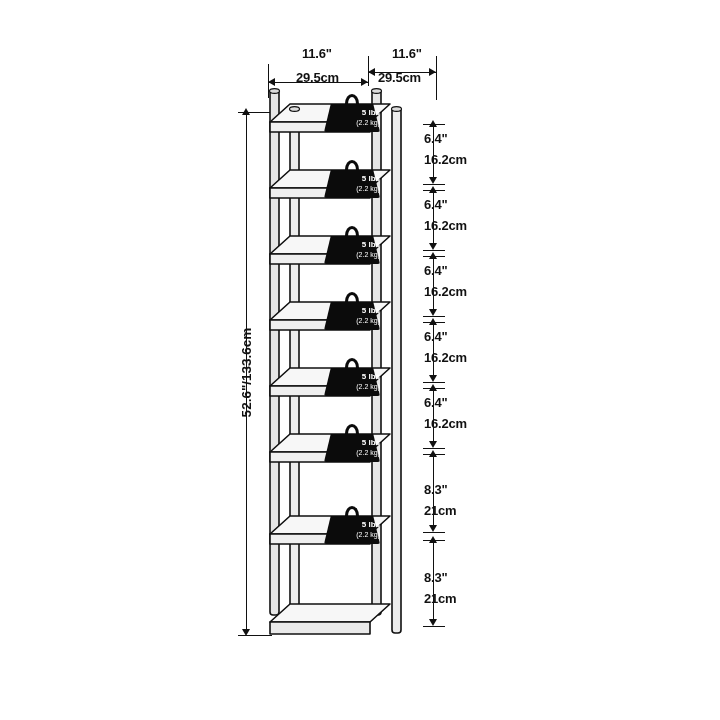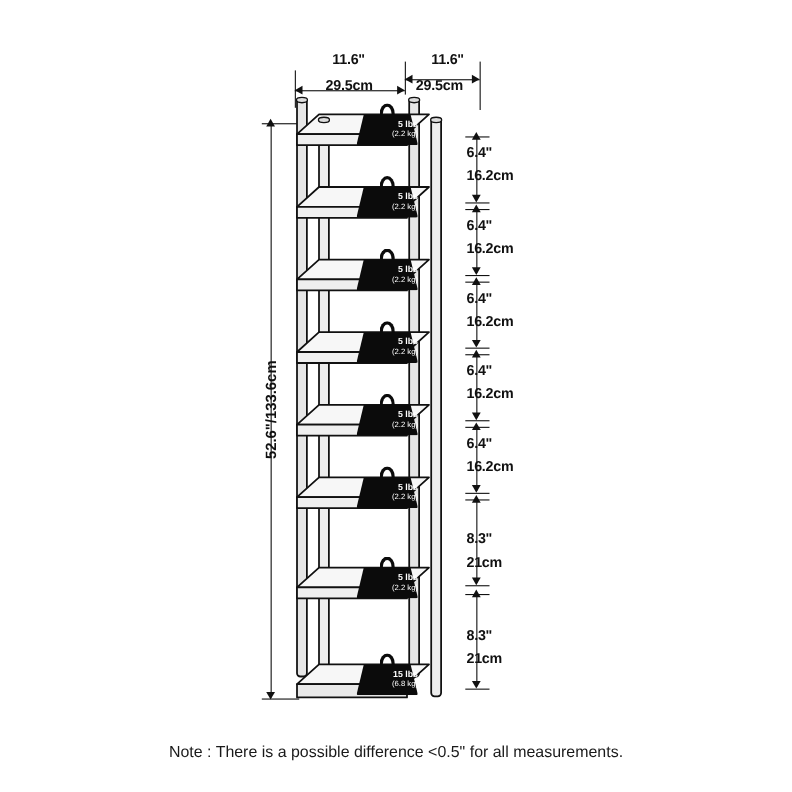--- a/index.html
+++ b/index.html
@@ -280,28 +280,20 @@
 
   <div class="weight" style="left:324px; top:504px;">
     <div class="handle"></div>
     <div class="body"></div>
     <div class="txt">
       <span>5 lbs</span>
       <span class="sub">(2.2 kg)</span>
     </div>
   </div>
 
-  <div class="weight" style="left:324px; top:592px;">
-    <div class="handle"></div>
-    <div class="body"></div>
-    <div class="txt">
-      <span>15 lbs</span>
-      <span class="sub">(6.8 kg)</span>
-    </div>
-  </div>
 
   <div class="vline" style="left:433px; top:124px; height:58px;"></div>
   <div class="arrow up" style="left:429px; top:120px;"></div>
   <div class="arrow down" style="left:429px; top:177px;"></div>
   <div class="hline" style="left:423px; top:124px; width:22px;"></div>
   <div class="hline" style="left:423px; top:184px; width:22px;"></div>
   <div class="lbl" style="left:424px; top:131px;">6.4"</div>
   <div class="lbl" style="left:424px; top:152px;">16.2cm</div>
 
   <div class="vline" style="left:433px; top:190px; height:58px;"></div>
@@ -345,15 +337,14 @@
   <div class="lbl" style="left:424px; top:503px;">21cm</div>
 
   <div class="vline" style="left:433px; top:540px; height:84px;"></div>
   <div class="arrow up" style="left:429px; top:536px;"></div>
   <div class="arrow down" style="left:429px; top:619px;"></div>
   <div class="hline" style="left:423px; top:540px; width:22px;"></div>
   <div class="hline" style="left:423px; top:626px; width:22px;"></div>
   <div class="lbl" style="left:424px; top:570px;">8.3"</div>
   <div class="lbl" style="left:424px; top:591px;">21cm</div>
 
-  <div class="note">Note : There is a possible difference &lt;0.5" for all measurements.</div>
 
 </div>
 
 </body></html>

